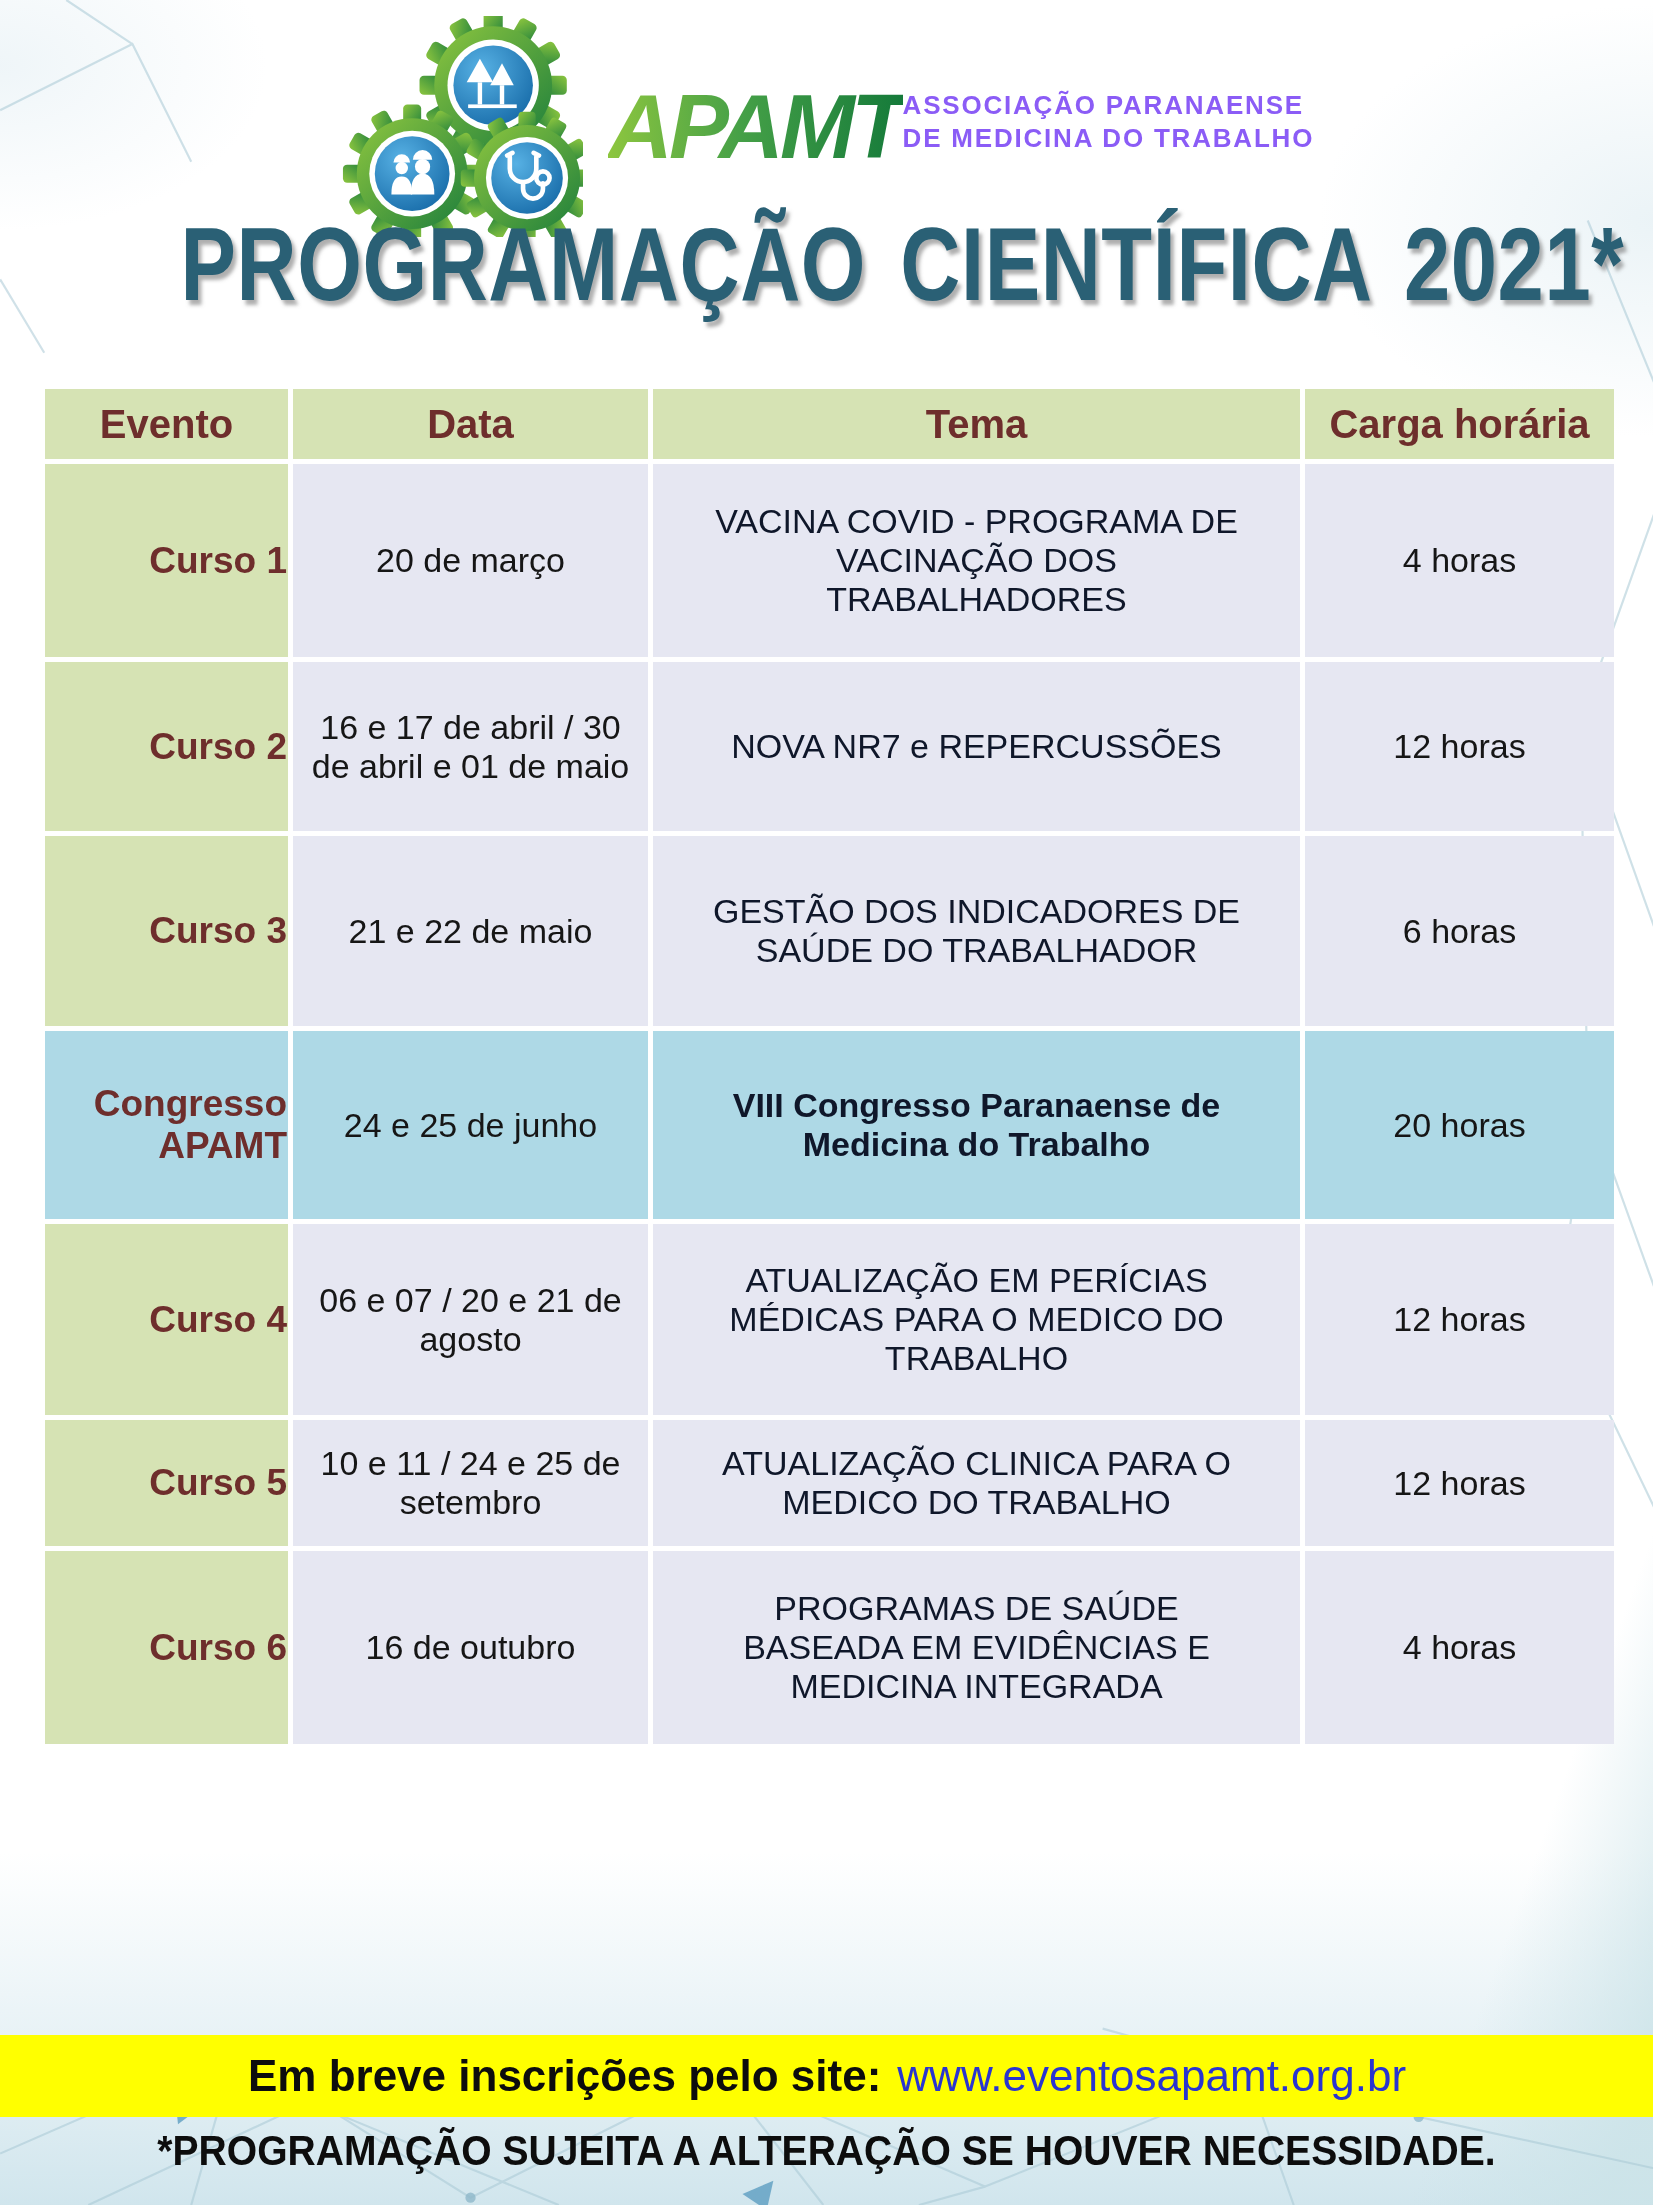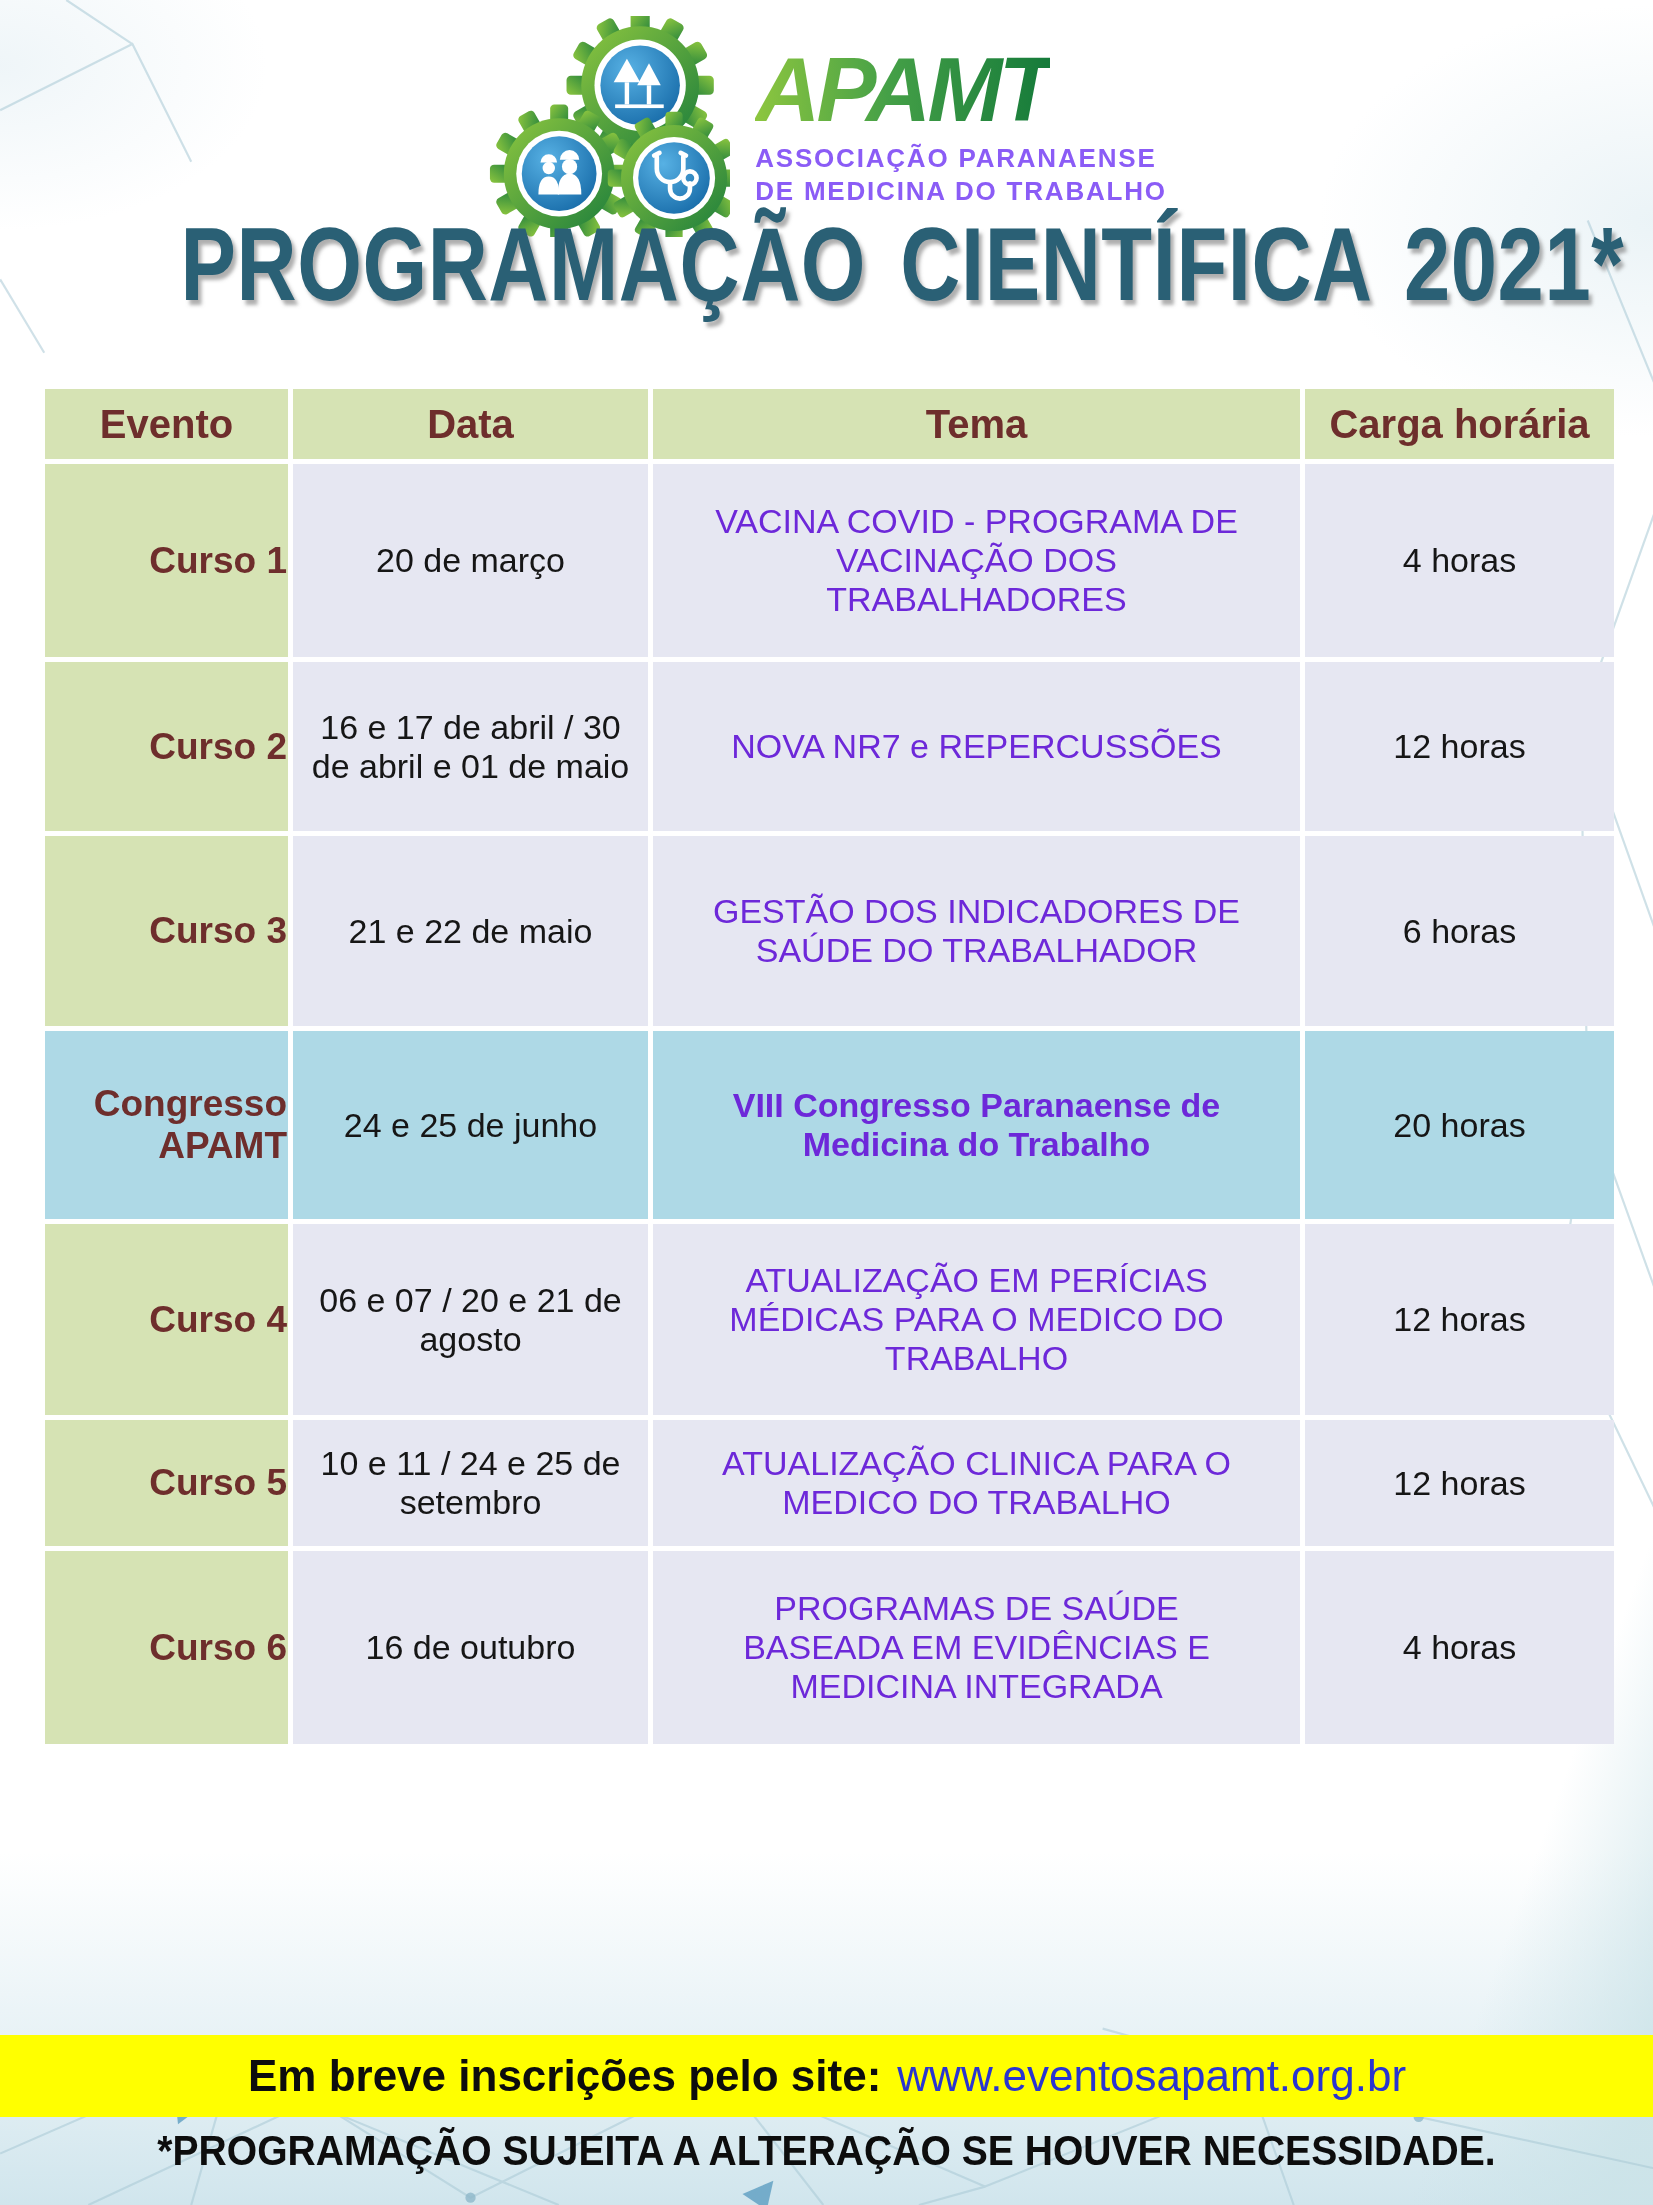--- a/index.html
+++ b/index.html
@@ -15,21 +15,21 @@
       linear-gradient(to bottom, rgba(255,255,255,0) 84%, rgba(219,235,241,0.85) 95%, rgba(206,228,236,0.95) 100%),
       radial-gradient(478px 309px at 100% 10%, rgba(224,237,242,0.65), rgba(224,237,242,0) 70%),
       radial-gradient(382px 235px at 0% 3%, rgba(228,239,244,0.6), rgba(228,239,244,0) 70%);
   }
   .bg-net{position:absolute;inset:0;z-index:0;pointer-events:none;}
   
   .logo-section{
     position:absolute;top:16px;left:0;right:0;z-index:2;
     display:flex;justify-content:center;align-items:center;gap:25px;
   }
-  .logo-text{display:flex;flex-direction:column;align-items:flex-start;}
+  .logo-text{display:flex;align-items:flex-start;}
   .logo-acronym{
     font-size:90px;font-weight:900;font-style:italic;letter-spacing:-3.7px;line-height:1;
     color:#3f9440;
     background:linear-gradient(90deg,#8dc63f 0%,#45a047 45%,#157a3a 100%);
     -webkit-background-clip:text;background-clip:text;
   }
   @supports (-webkit-background-clip: text){ .logo-acronym{color:transparent;} }
   .logo-subtitle{
     margin-top:7.4px;font-size:26px;font-weight:700;color:#8b5cf6;
     letter-spacing:1.8px;line-height:1.28;
@@ -49,21 +49,21 @@
     border-collapse:separate;border-spacing:5.9px;table-layout:fixed;width:1566px;
   }
   .sched td,.sched th{
     text-align:center;vertical-align:middle;overflow:hidden;
   }
   .sched th{
     background:#d6e3b4;color:#6e2e2c;font-weight:700;font-size:40px;height:68px;
   }
   td.c-evento{background:#d6e3b4;color:#6e2e2c;font-weight:700;font-size:37px;text-align:right;}
   td.c-data,td.c-carga{background:#e6e7f2;color:#161616;font-size:34px;padding:0 10.3px;}
-  td.c-tema{background:#e6e7f2;color:#6d28d9;font-size:34px;padding:0 40px;}
+  td.c-tema{background:#e6e7f2;color:#0f172a;font-size:34px;padding:0 40px;}
   tr.row-blue td{background:#aed9e6;}
   tr.row-blue td.c-evento{background:#aed9e6;}
   tr.row-purple td{background:#cdc3da;}
   tr.row-purple td.c-evento{background:#cdc3da;}
   tr.tema-bold td.c-tema{font-weight:700;}
   
   .signup-bar{
     position:absolute;top:2035px;left:0;width:1654px;height:82px;z-index:2;
     background:#ffff00;display:flex;align-items:center;justify-content:center;
     white-space:nowrap;

